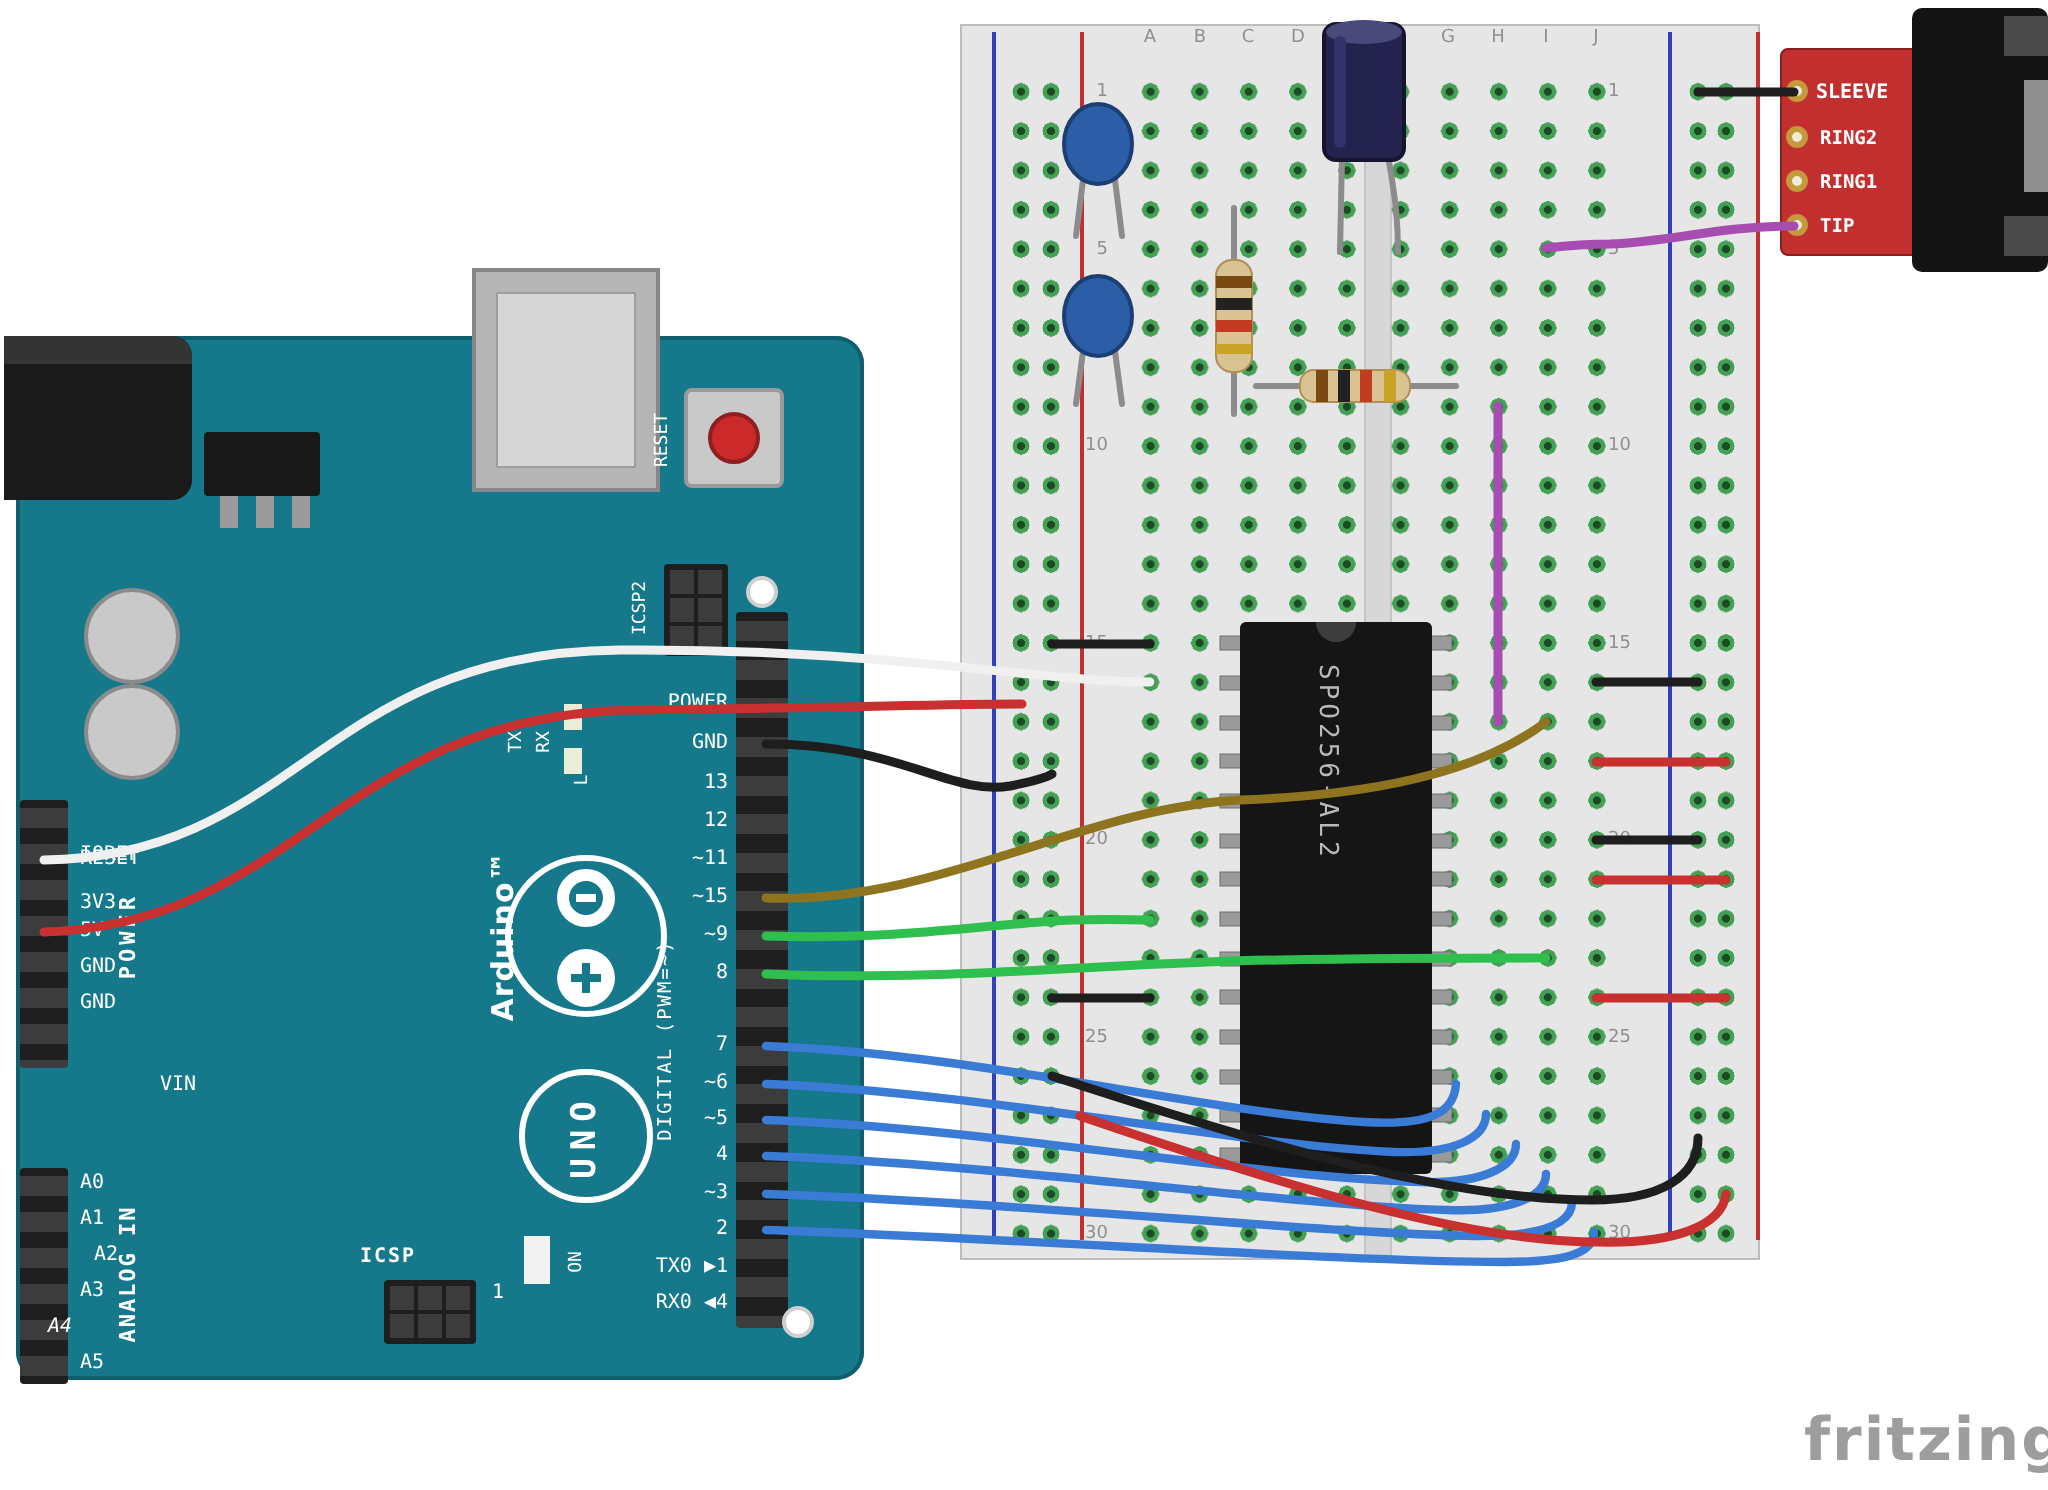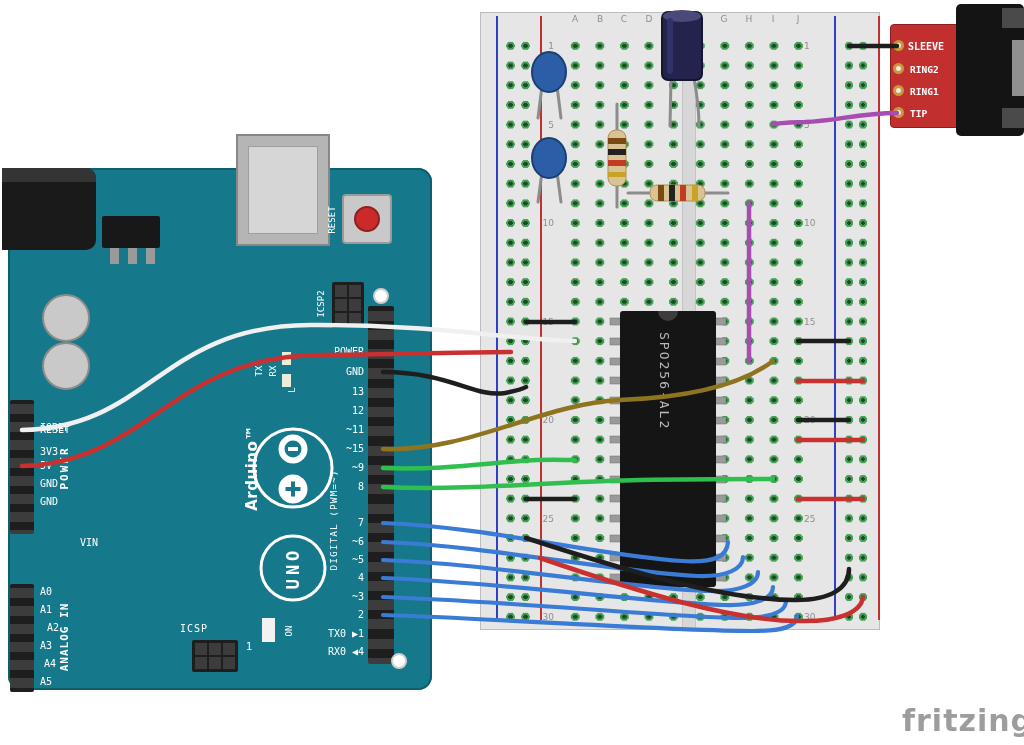--- a/index.html
+++ b/index.html
@@ -72,21 +72,21 @@
   <span class="lbl rot" style="left:332px;top:220px;font-size:9px;">RESET</span>
   <span class="lbl rot" style="left:321px;top:304px;font-size:9px;">ICSP2</span>
   <span class="lbl rot" style="left:259px;top:371px;font-size:9px;">TX</span>
   <span class="lbl rot" style="left:273px;top:371px;font-size:9px;">RX</span>
   <span class="lbl rot" style="left:292px;top:390px;font-size:9px;">L</span>
   <span class="lbl rot" style="left:252px;top:468px;font-size:15px;font-weight:bold;font-family:'DejaVu Sans',sans-serif;letter-spacing:0.5px;">Arduino™</span>
   <span class="lbl rot" style="left:293px;top:568px;font-size:17px;font-weight:bold;letter-spacing:4px;">UNO</span>
   <span class="lbl rot" style="left:333px;top:520px;font-size:9.5px;letter-spacing:1px;">DIGITAL (PWM=~)</span>
   <span class="lbl rot" style="left:64px;top:468px;font-size:11px;font-weight:bold;letter-spacing:2px;">POWER</span>
   <span class="lbl rot" style="left:64px;top:637px;font-size:11px;font-weight:bold;letter-spacing:1px;">ANALOG IN</span>
-  <span class="lbl" style="left:180px;top:623px;font-size:10px;font-weight:normal;letter-spacing:1px;">ICSP</span>
+  <span class="lbl" style="left:180px;top:623px;font-size:10px;font-weight:bold;letter-spacing:1px;">ICSP</span>
   <span class="lbl" style="left:246px;top:641px;font-size:10px;">1</span>
   <span class="lbl rot" style="left:289px;top:631px;font-size:9px;">ON</span>
 
   <span class="lbl" style="right:660px;top:346px;">POWER</span>
   <span class="lbl" style="right:660px;top:366px;">GND</span>
   <span class="lbl" style="right:660px;top:386px;">13</span>
   <span class="lbl" style="right:660px;top:405px;">12</span>
   <span class="lbl" style="right:660px;top:424px;">~11</span>
   <span class="lbl" style="right:660px;top:443px;">~15</span>
   <span class="lbl" style="right:660px;top:462px;">~9</span>
@@ -105,21 +105,21 @@
   <span class="lbl" style="left:40px;top:446px;">3V3</span>
   <span class="lbl" style="left:40px;top:460px;">5V</span>
   <span class="lbl" style="left:40px;top:478px;">GND</span>
   <span class="lbl" style="left:40px;top:496px;">GND</span>
   <span class="lbl" style="left:40px;top:537px;margin-left:40px;">VIN</span>
 
   <span class="lbl" style="left:40px;top:586px;">A0</span>
   <span class="lbl" style="left:40px;top:604px;">A1</span>
   <span class="lbl" style="left:47px;top:622px;">A2</span>
   <span class="lbl" style="left:40px;top:640px;">A3</span>
-  <span class="lbl" style="left:44px;top:658px;">A4</span>
+  <span class="lbl" style="left:24px;top:658px;font-style:italic;">A4</span>
   <span class="lbl" style="left:40px;top:676px;">A5</span>
 
   <div class="abs" style="left:480px;top:12px;width:400px;height:618px;background:#e6e6e6;border:1px solid #bdbdbd;box-sizing:border-box;"></div>
   <div class="abs" style="left:682px;top:13px;width:12px;height:616px;background:#d7d7d7;border-left:1px solid #c4c4c4;border-right:1px solid #c4c4c4;"></div>
 
   <div class="railline" style="left:496px;background:#3040c0;"></div>
   <div class="railline" style="left:540px;background:#c03030;"></div>
   <div class="railline" style="left:834px;background:#3040c0;"></div>
   <div class="railline" style="left:878px;background:#c03030;"></div>
 

